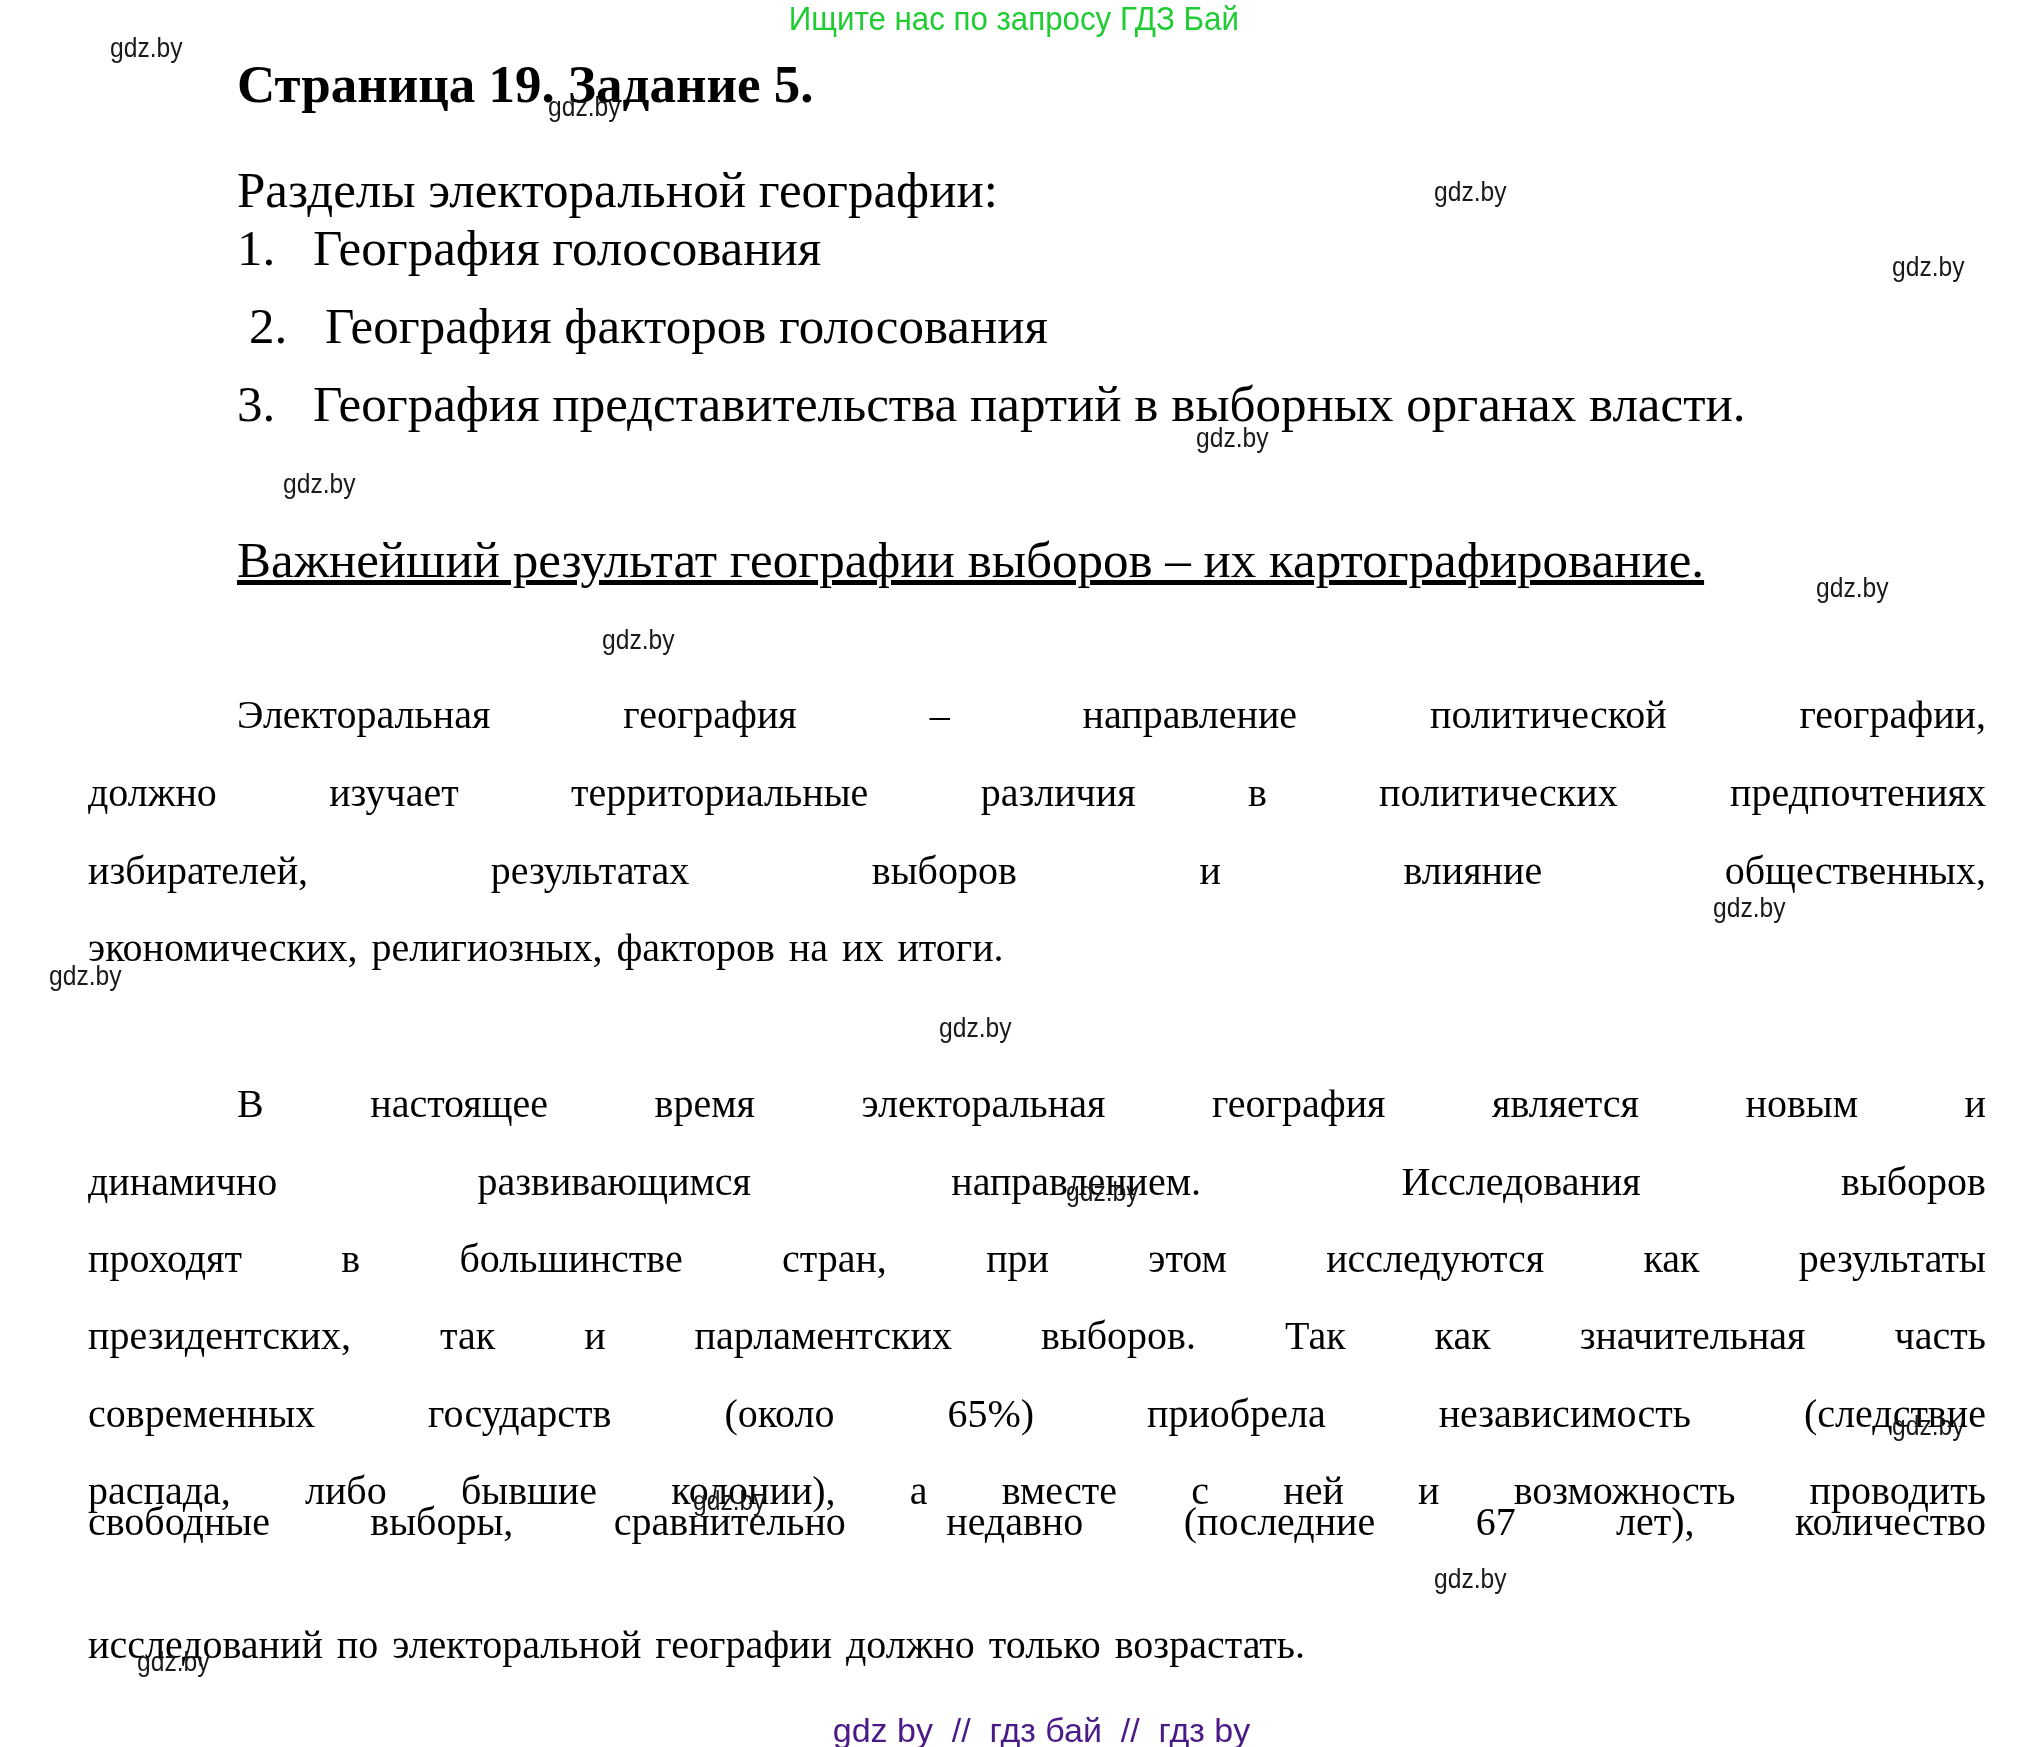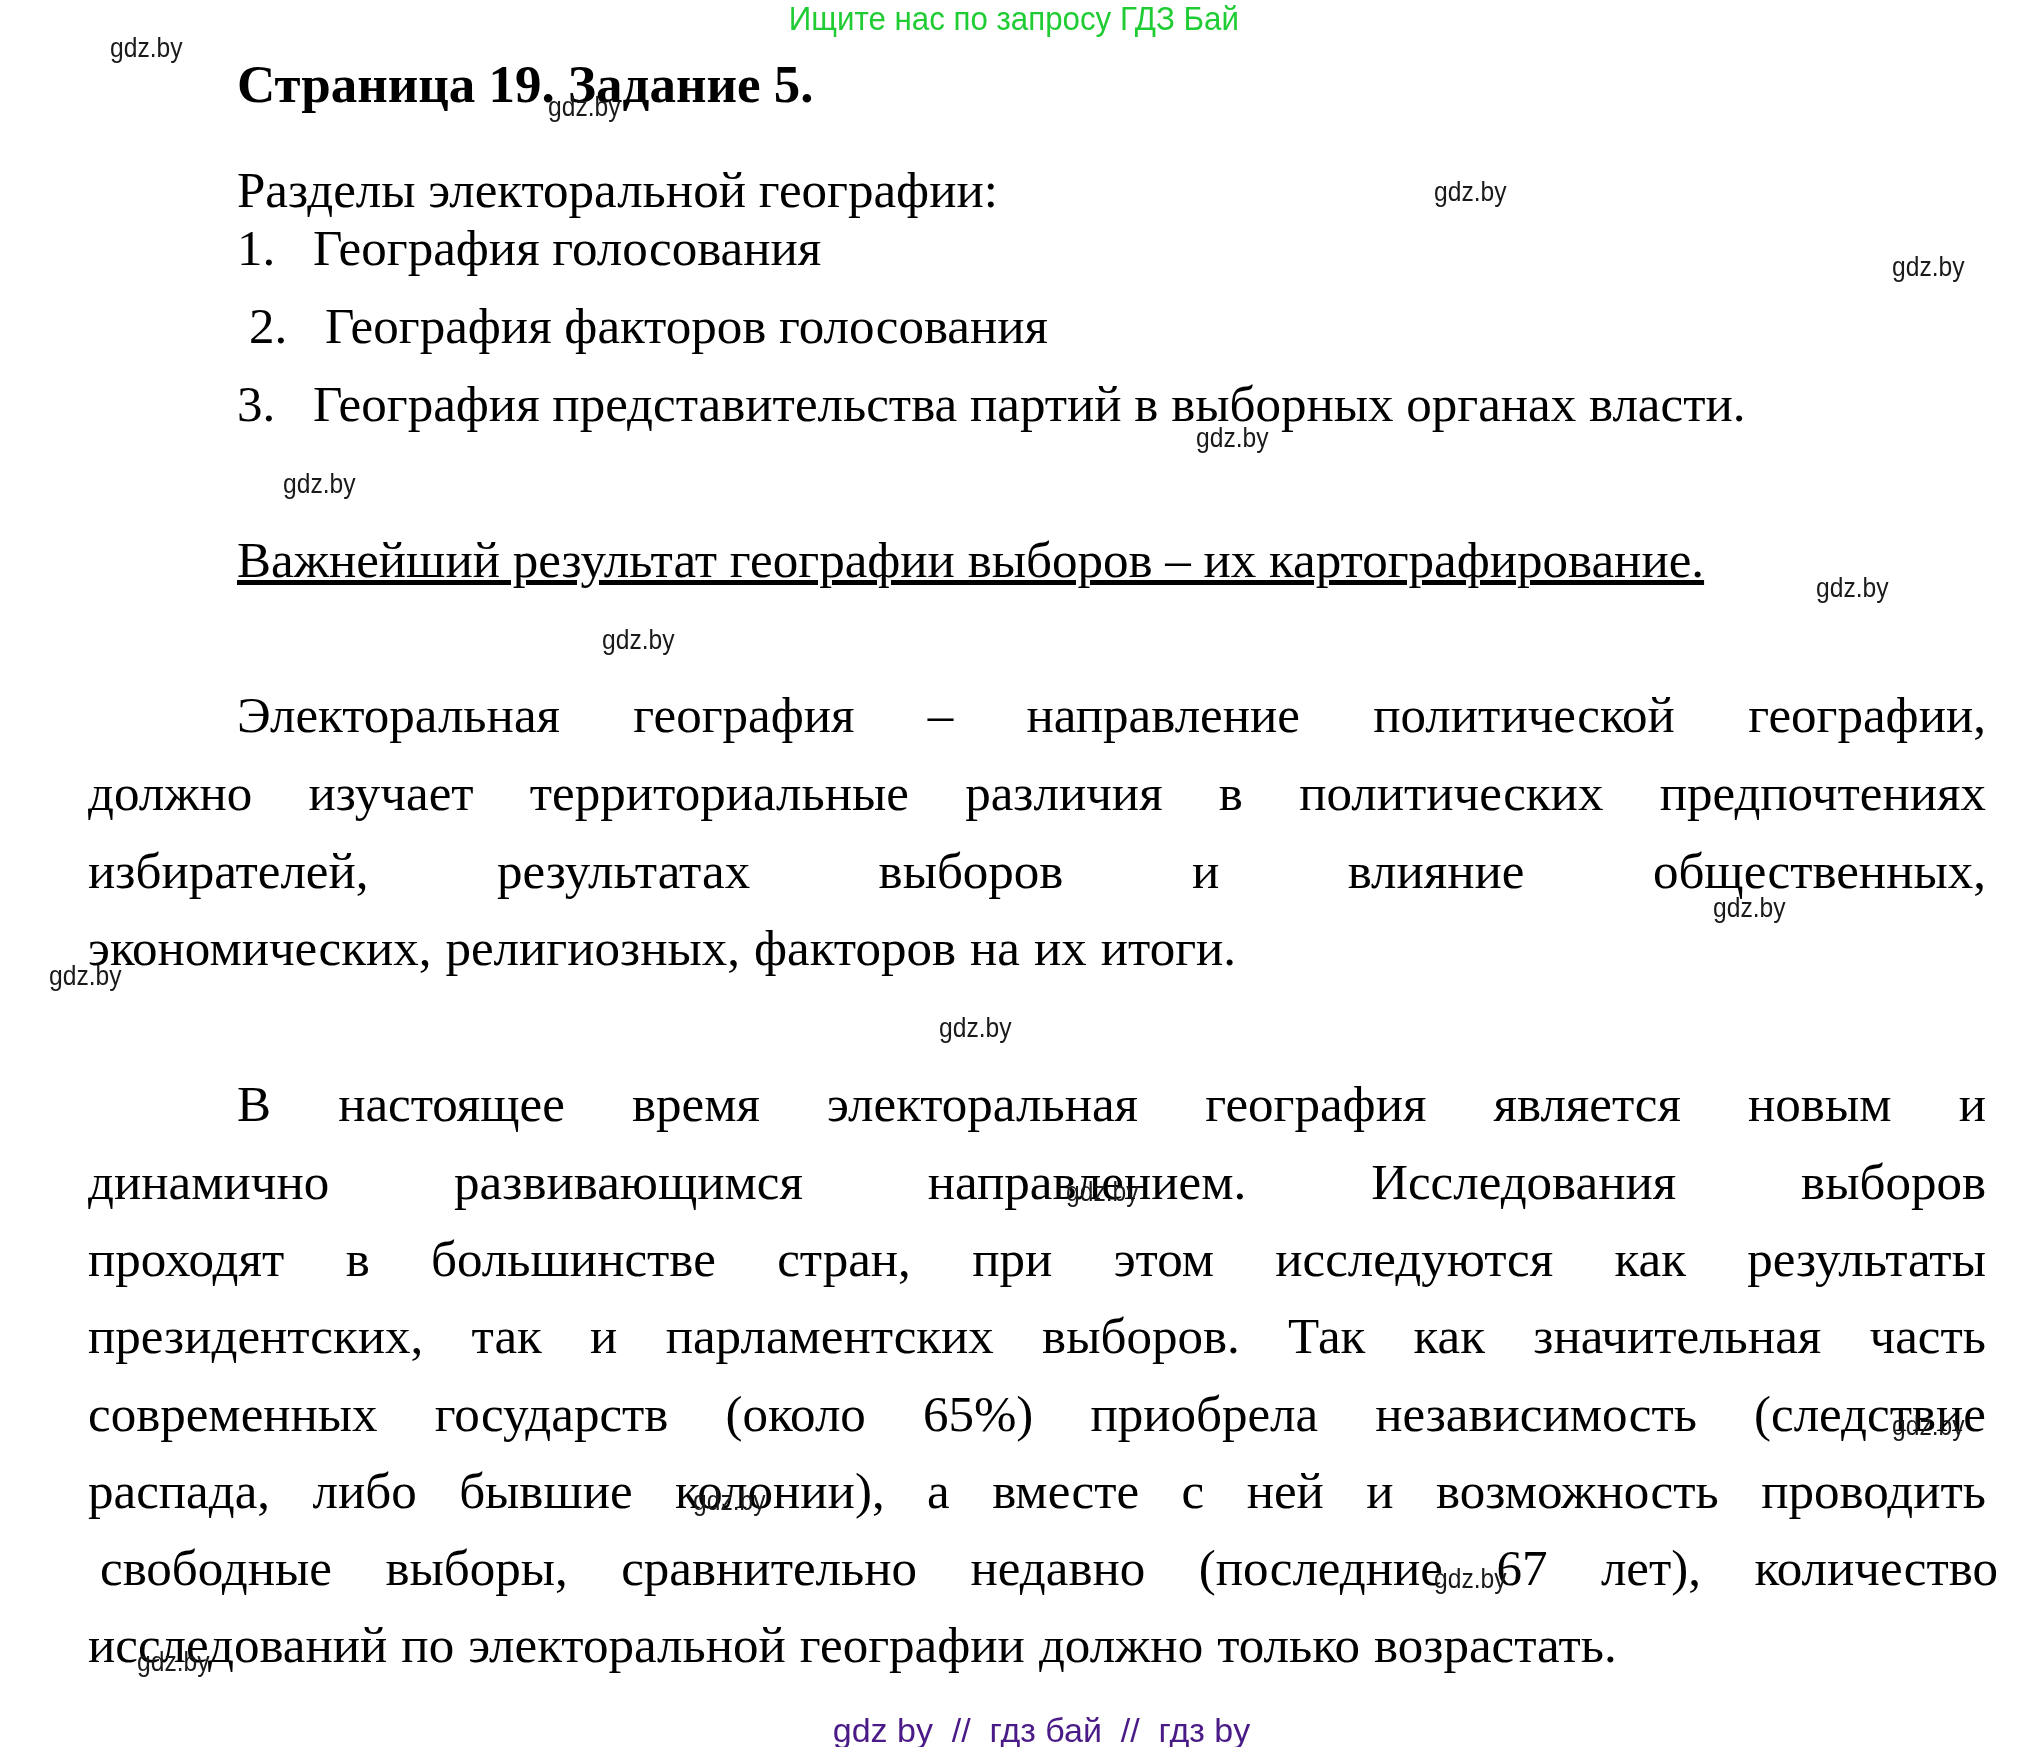--- a/index.html
+++ b/index.html
@@ -18,21 +18,21 @@
     position: absolute; left: 237px; top: 52px;
     font-family: "Liberation Serif", serif; font-weight: bold; font-size: 53px;
     line-height: 64px; color: #000; white-space: nowrap;
   }
   .line {
     position: absolute; font-family: "Liberation Serif", serif; font-size: 51px;
     line-height: 60px; color: #000; white-space: nowrap;
   }
   .just {
     position: absolute; left: 88px; width: 1898px;
-    font-family: "Liberation Serif", serif; font-size: 51px; line-height: 60px;
+    font-family: "Liberation Serif", serif; font-size: 40px; line-height: 60px;
     color: #000; text-align: justify; text-align-last: justify; white-space: nowrap;
     display: flex; justify-content: space-between;
   }
   .just.first { left: 237px; width: 1749px; }
   .just.last { justify-content: flex-start; gap: 14px; }
   .list-num { display: inline-block; width: 76px; }
   .footer {
     position: absolute; left: 0; width: 2027px; top: 1712px; text-align: center;
     font-family: "Liberation Sans", sans-serif; font-size: 34px; color: #4a1a86;
     line-height: 36px; white-space: pre; margin-left: 28px;
@@ -150,21 +150,21 @@
       <span>бывшие</span>
       <span>колонии),</span>
       <span>а</span>
       <span>вместе</span>
       <span>с</span>
       <span>ней</span>
       <span>и</span>
       <span>возможность</span>
       <span>проводить</span>
     </div>
-  <div class="just" style="top:1538px;margin-left:12px;">
+  <div class="just" style="top:1492px;">
       <span>свободные</span>
       <span>выборы,</span>
       <span>сравнительно</span>
       <span>недавно</span>
       <span>(последние</span>
       <span>67</span>
       <span>лет),</span>
       <span>количество</span>
     </div>
   <div class="just last" style="top:1615px;">

